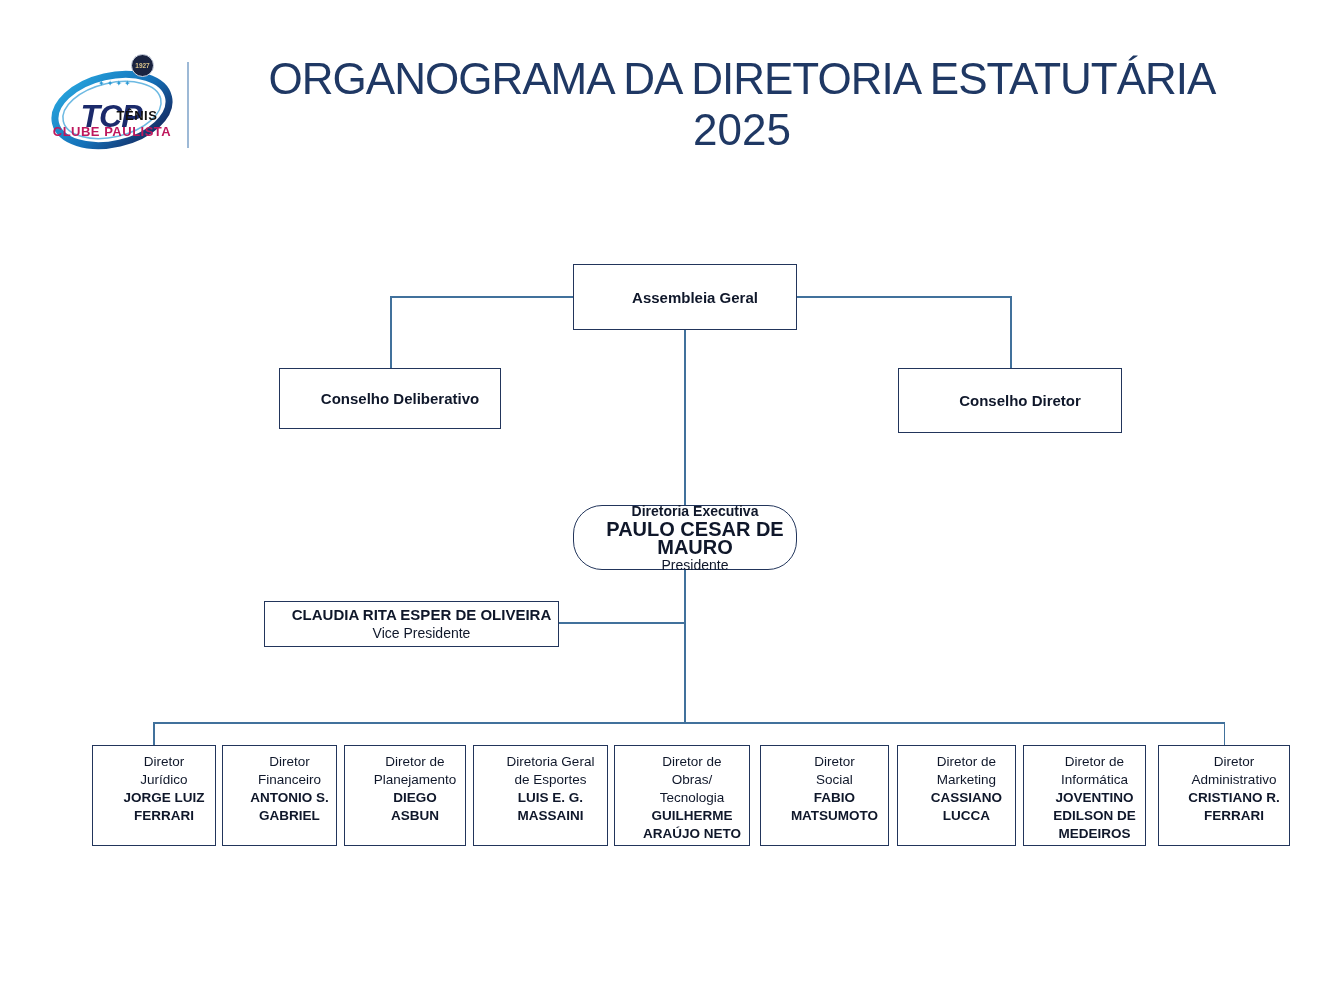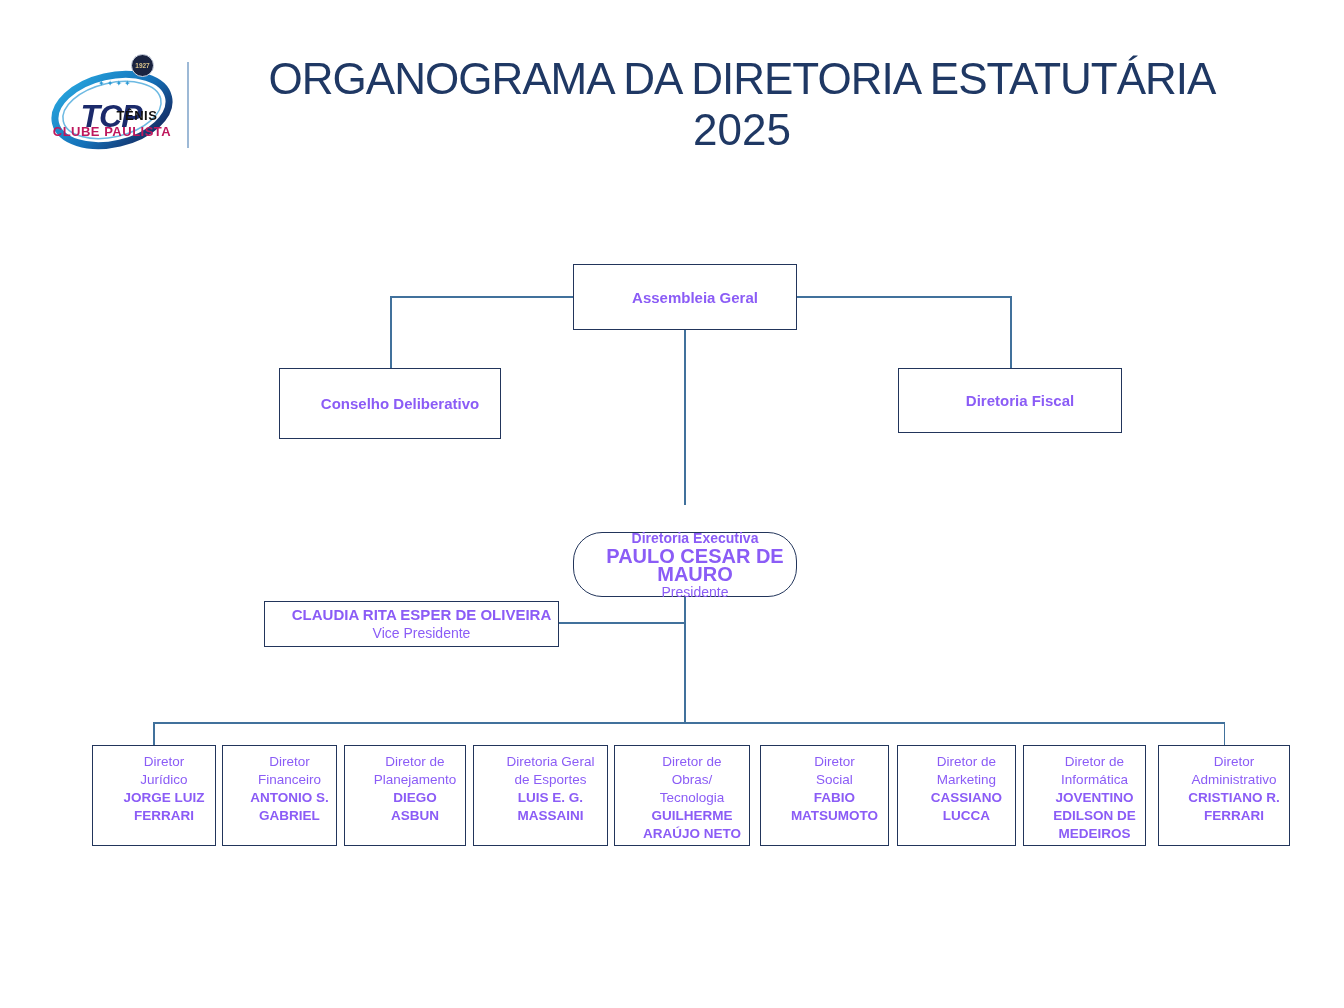--- a/index.html
+++ b/index.html
@@ -30,28 +30,28 @@
                 font-weight:bold; display:flex; align-items:center; justify-content:center; }
   .logo-tenis { position:absolute; left:58px; top:52px; width:62px; text-align:center;
                 font-size:13px; font-weight:bold; letter-spacing:0.5px; color:#111; }
   .logo-clube { position:absolute; left:2px; top:68px; width:124px; text-align:center;
                 font-size:13px; font-weight:bold; letter-spacing:0.5px; color:#be185d; }
 
   
   .line { position:absolute; background:#41719C; }
 
   
-  .node { position:absolute; background:#fff; border:1.5px solid #22355B; color:#8b5cf6;
+  .node { position:absolute; background:#fff; border:1.5px solid #22355B; color:#0f172a;
           display:flex; flex-direction:column; align-items:center; justify-content:center;
           text-align:center;padding-left:20px; }
   .node .bold { font-weight:bold; }
   .n-assembleia   { left:573px; top:264px; width:224px; height:66px; font-size:15px; font-weight:bold; }
-  .n-deliberativo { left:279px; top:368px; width:222px; height:71px; font-size:15px; font-weight:bold; }
+  .n-deliberativo { left:279px; top:368px; width:222px; height:61px; font-size:15px; font-weight:bold; }
   .n-fiscal       { left:898px; top:368px; width:224px; height:65px; font-size:15px; font-weight:bold; }
-  .n-executiva    { left:573px; top:532px; width:224px; height:65px; font-size:14px; line-height:18px;border-radius:29px; }
+  .n-executiva    { left:573px; top:505px; width:224px; height:65px; font-size:14px; line-height:18px;border-radius:29px; }
   .n-executiva .name { font-size:20px; }
   .n-vice         { left:264px; top:601px; width:295px; height:46px; font-size:14px; line-height:18px; }
   .n-vice .name   { font-size:15px; }
 
   .director { top:745px; height:101px; justify-content:flex-start; padding-top:7px;
               font-size:13.5px; line-height:18px; }
   .director .role { white-space:pre-line; font-weight:normal; }
   .director .name { white-space:pre-line; font-weight:bold; }
   .d1 { left:92px;   width:124px; }
   .d2 { left:222px;  width:115px; }
@@ -107,21 +107,21 @@
 
   <div class="node n-assembleia">
     <span>Assembleia Geral</span>
   </div>
 
   <div class="node n-deliberativo">
     <span>Conselho Deliberativo</span>
   </div>
 
   <div class="node n-fiscal">
-    <span>Diretoria Fiscal</span>
+    <span>Conselho Diretor</span>
   </div>
 
   <div class="node n-executiva">
     <span class="bold">Diretoria Executiva</span>
     <span class="bold name">PAULO CESAR DE MAURO</span>
     <span>Presidente</span>
   </div>
 
   <div class="node n-vice">
     <span class="bold name">CLAUDIA RITA ESPER DE OLIVEIRA</span>

